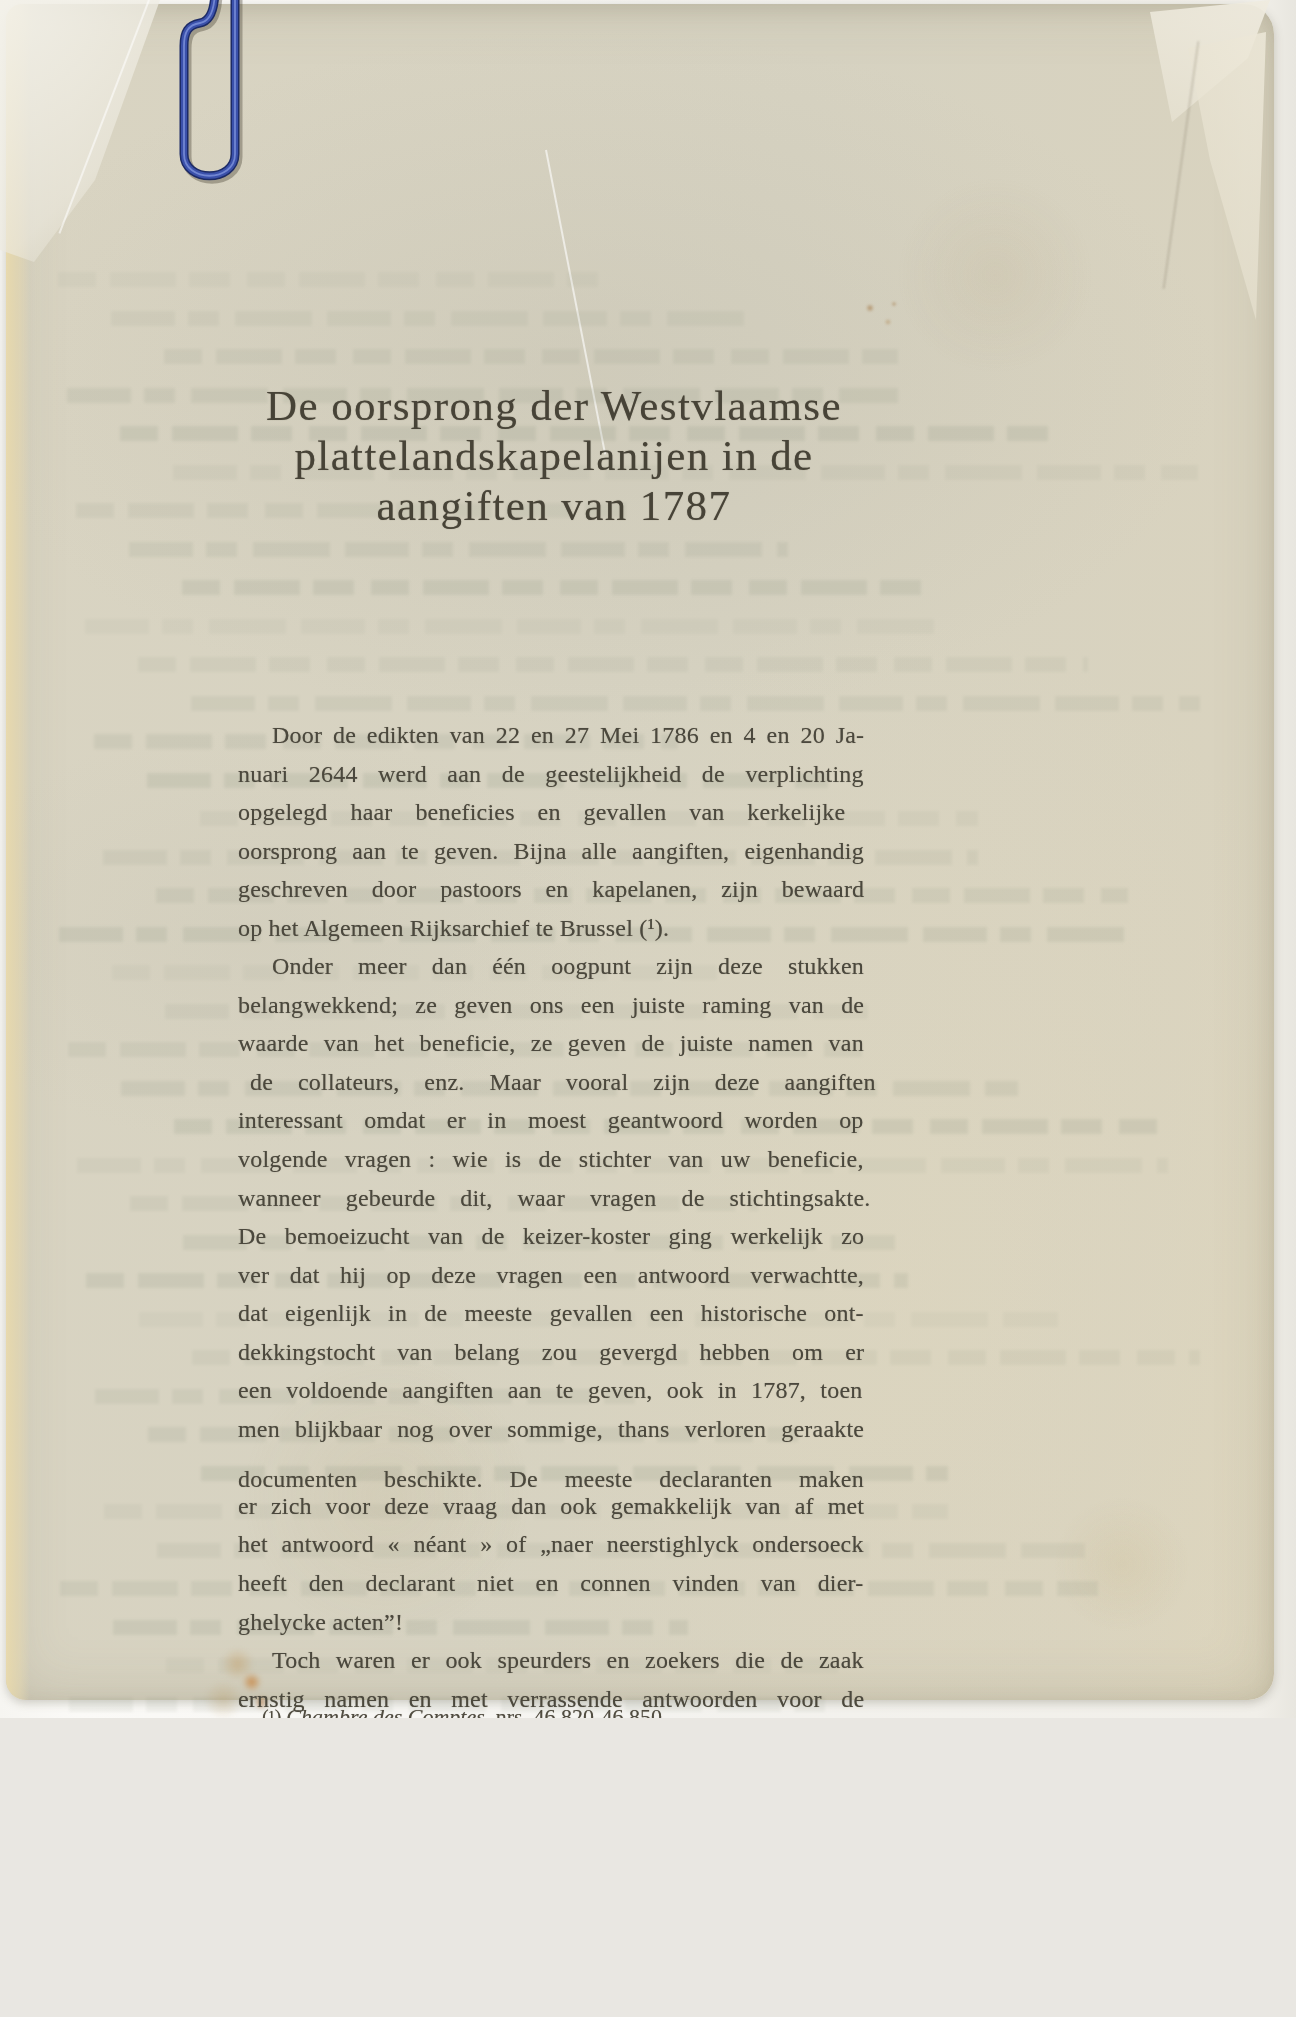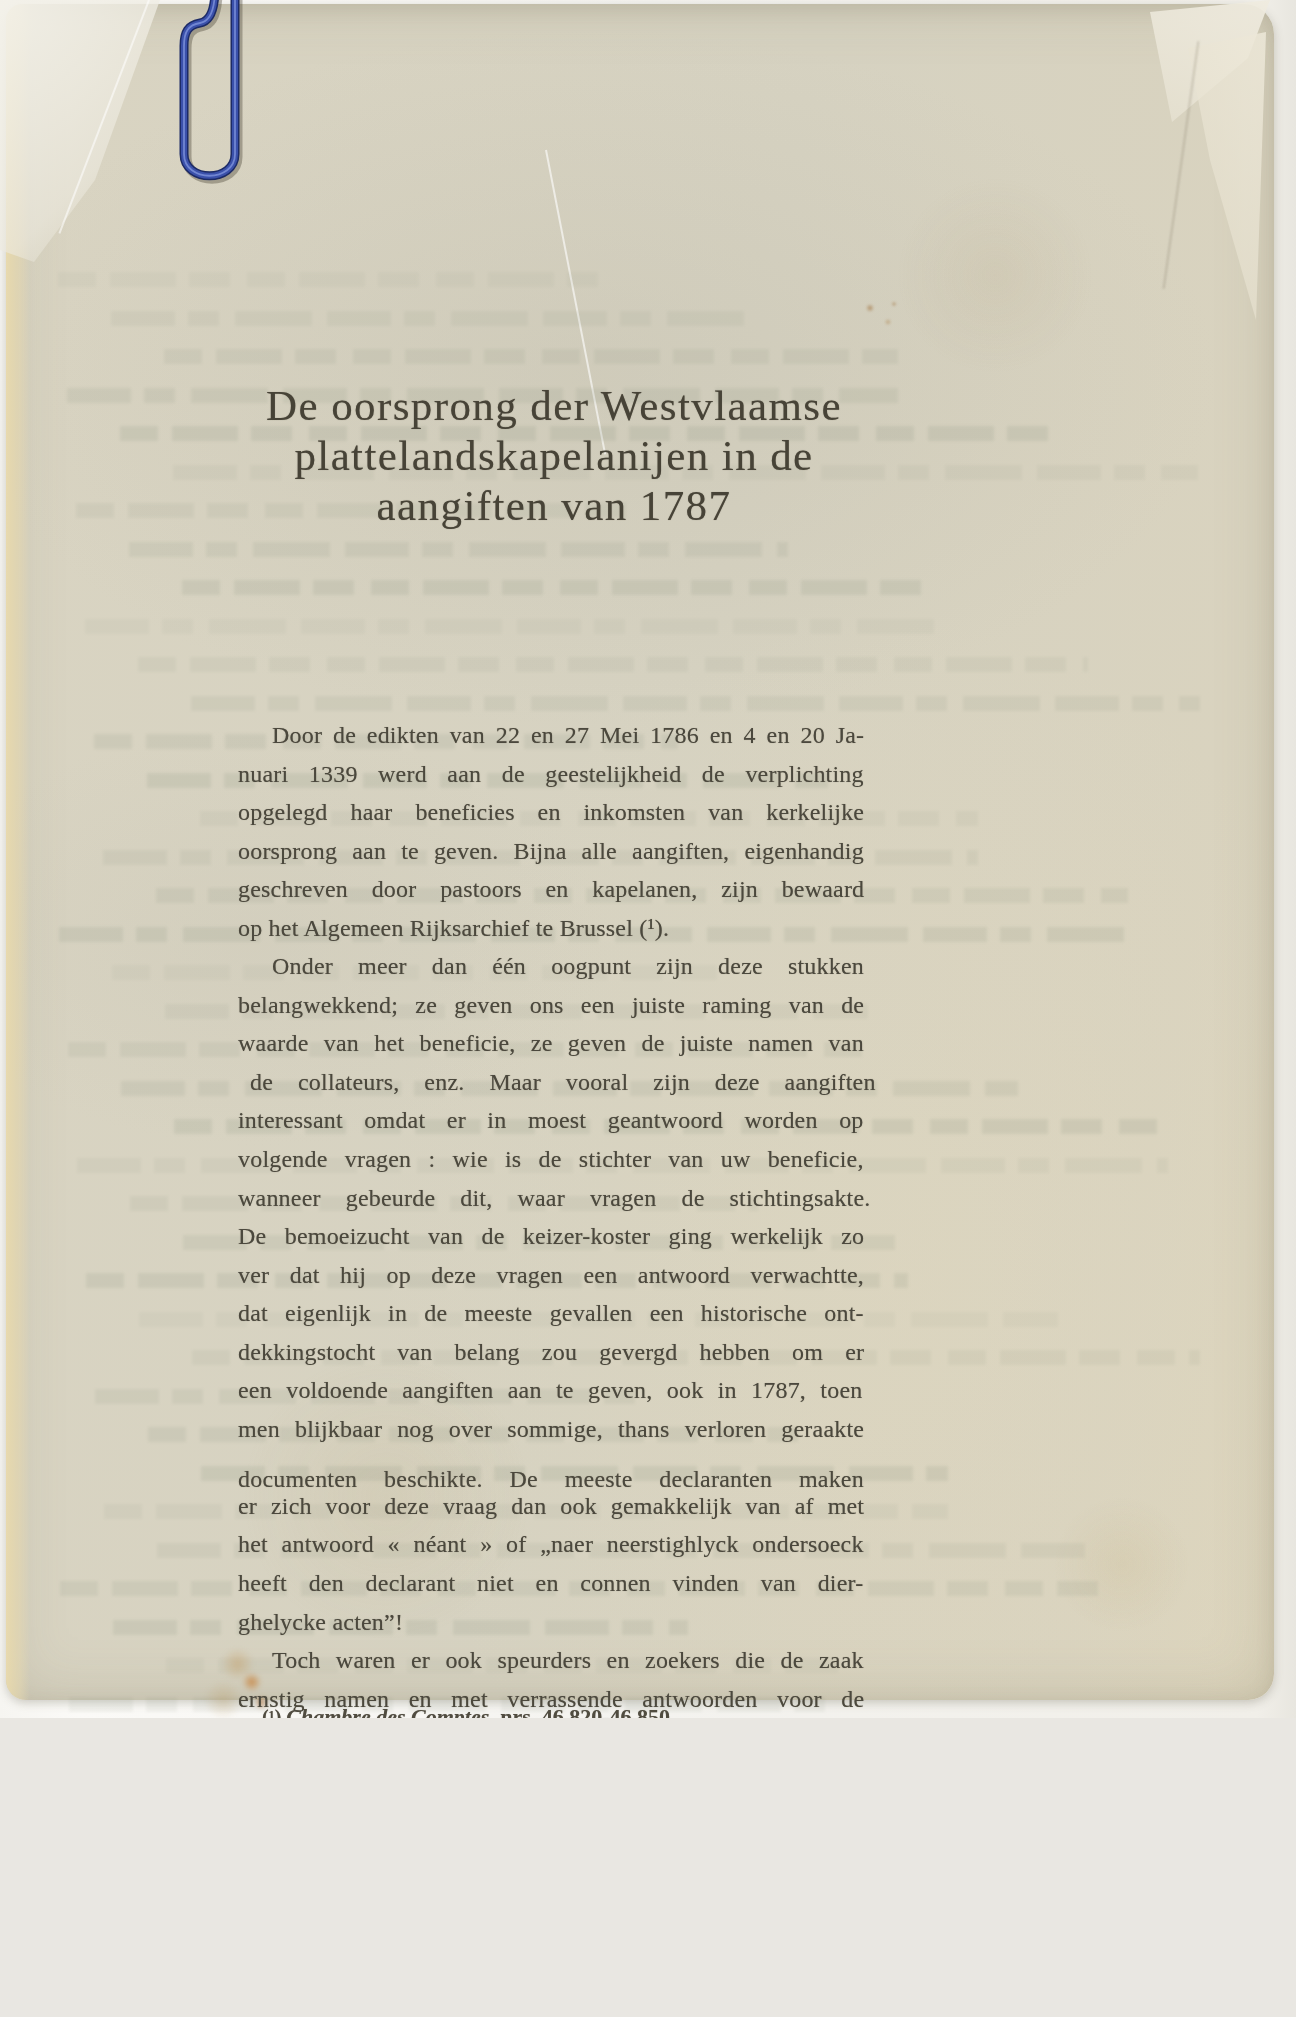--- a/index.html
+++ b/index.html
@@ -38,21 +38,21 @@
   .title{position:absolute;left:224px;top:352px;width:660px;text-align:center;
     color:#474337;font-size:43px;line-height:50px;letter-spacing:1.4px;font-weight:400;
     text-shadow:0 0 1px rgba(70,64,50,0.45);}
   .body-text{position:absolute;left:238px;top:716px;width:626px;color:#4b483d;
     font-size:24px;line-height:38.55px;text-shadow:0 0 0.8px rgba(75,70,56,0.5);letter-spacing:0.2px;}
   .line{white-space:nowrap;height:38.55px;}
   .line > span{display:inline-block;white-space:nowrap;}
   .line.indent > span{margin-left:34px;}
   .footnote-rule{position:absolute;left:240px;top:1786px;width:186px;height:2px;background:#6f6a5a;opacity:0.8;}
   .footnote{position:absolute;left:262px;top:1704px;width:600px;color:#504c40;font-size:22px;
-    text-shadow:0 0 0.7px rgba(75,70,56,0.5);font-weight:bold;}
+    text-shadow:0 0 0.7px rgba(75,70,56,0.5);}
   .footnote .mark{font-size:20px;}
   .printers-dot{position:absolute;left:486px;top:1748px;width:6px;height:6px;border-radius:50%;
     background:#6a5b3e;opacity:0.85;}
   .stain{position:absolute;border-radius:50%;pointer-events:none;}
   .scratch{position:absolute;width:2px;background:rgba(255,255,255,0.6);filter:blur(0.7px);transform-origin:top;}
   .paperclip{position:absolute;left:152px;top:-4px;z-index:9;}
 </style>
 </head>
 <body>
 
@@ -147,22 +147,22 @@
               background:radial-gradient(ellipse, rgba(214,196,150,0.4), transparent 75%);"></div>
 
   <h1 class="title">
     <div>De oorsprong der Westvlaamse</div>
     <div>plattelandskapelanijen in de</div>
     <div>aangiften van 1787</div>
   </h1>
 
   <div class="body-text" id="bodyText">
       <div class="line indent"><span style="word-spacing: 4.61538px;">Door de edikten van 22 en 27 Mei 1786 en 4 en 20 Ja-</span></div>
-      <div class="line"><span style="word-spacing: 14.2857px;">nuari 1339 werd aan de geestelijkheid de verplichting</span></div>
-      <div class="line"><span style="word-spacing: 16.6667px;">opgelegd haar beneficies en inkomsten van kerkelijke</span></div>
+      <div class="line"><span style="word-spacing: 14.2857px;">nuari 2644 werd aan de geestelijkheid de verplichting</span></div>
+      <div class="line"><span style="word-spacing: 16.6667px;">opgelegd haar beneficies en gevallen van kerkelijke</span></div>
       <div class="line"><span style="word-spacing: 8.85714px;">oorsprong aan te geven. Bijna alle aangiften, eigenhandig</span></div>
       <div class="line"><span style="word-spacing: 17.5px;">geschreven door pastoors en kapelanen, zijn bewaard</span></div>
       <div class="line"><span>op het Algemeen Rijksarchief te Brussel (¹).</span></div>
       <div class="line indent"><span style="word-spacing: 18.8571px;">Onder meer dan één oogpunt zijn deze stukken</span></div>
       <div class="line"><span style="word-spacing: 11px; text-align: center;">belangwekkend; ze geven ons een juiste raming van de</span></div>
       <div class="line"><span style="word-spacing: 9.11111px;">waarde van het beneficie, ze geven de juiste namen van</span></div>
       <div class="line"><span style="word-spacing: 18.7143px; margin-left: 12px;">de collateurs, enz. Maar vooral zijn deze aangiften</span></div>
       <div class="line"><span style="word-spacing: 15.2857px;">interessant omdat er in moest geantwoord worden op</span></div>
       <div class="line"><span style="word-spacing: 11px;">volgende vragen : wie is de stichter van uw beneficie,</span></div>
       <div class="line"><span style="word-spacing: 18.8333px;">wanneer gebeurde dit, waar vragen de stichtingsakte.</span></div>

